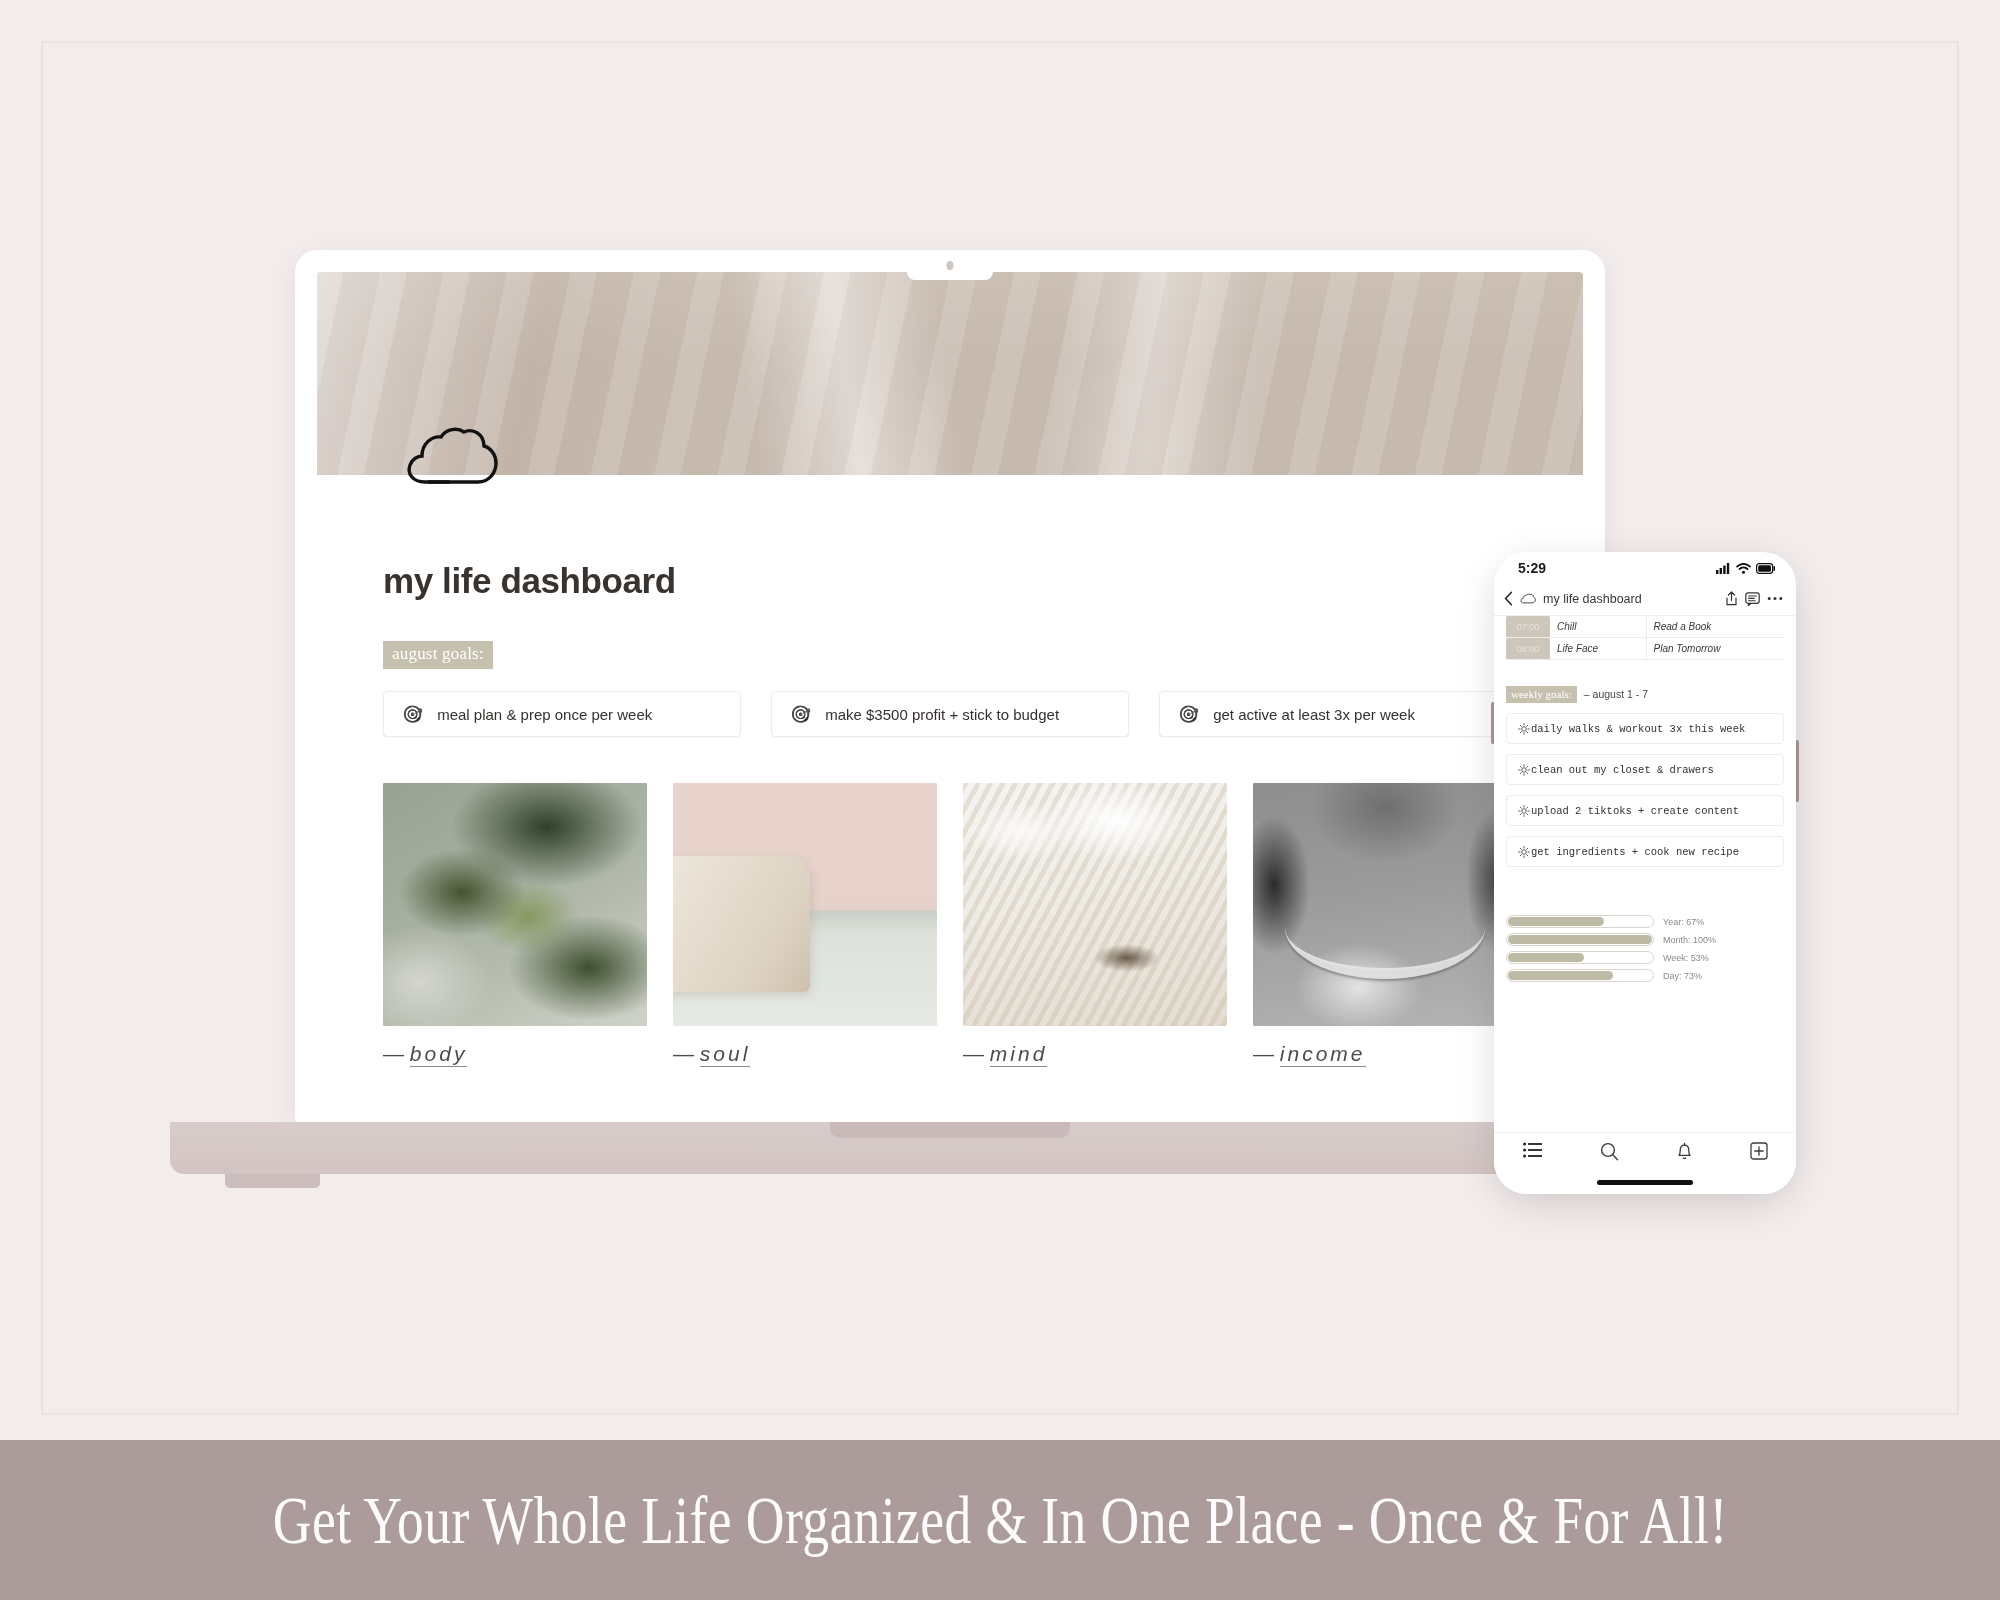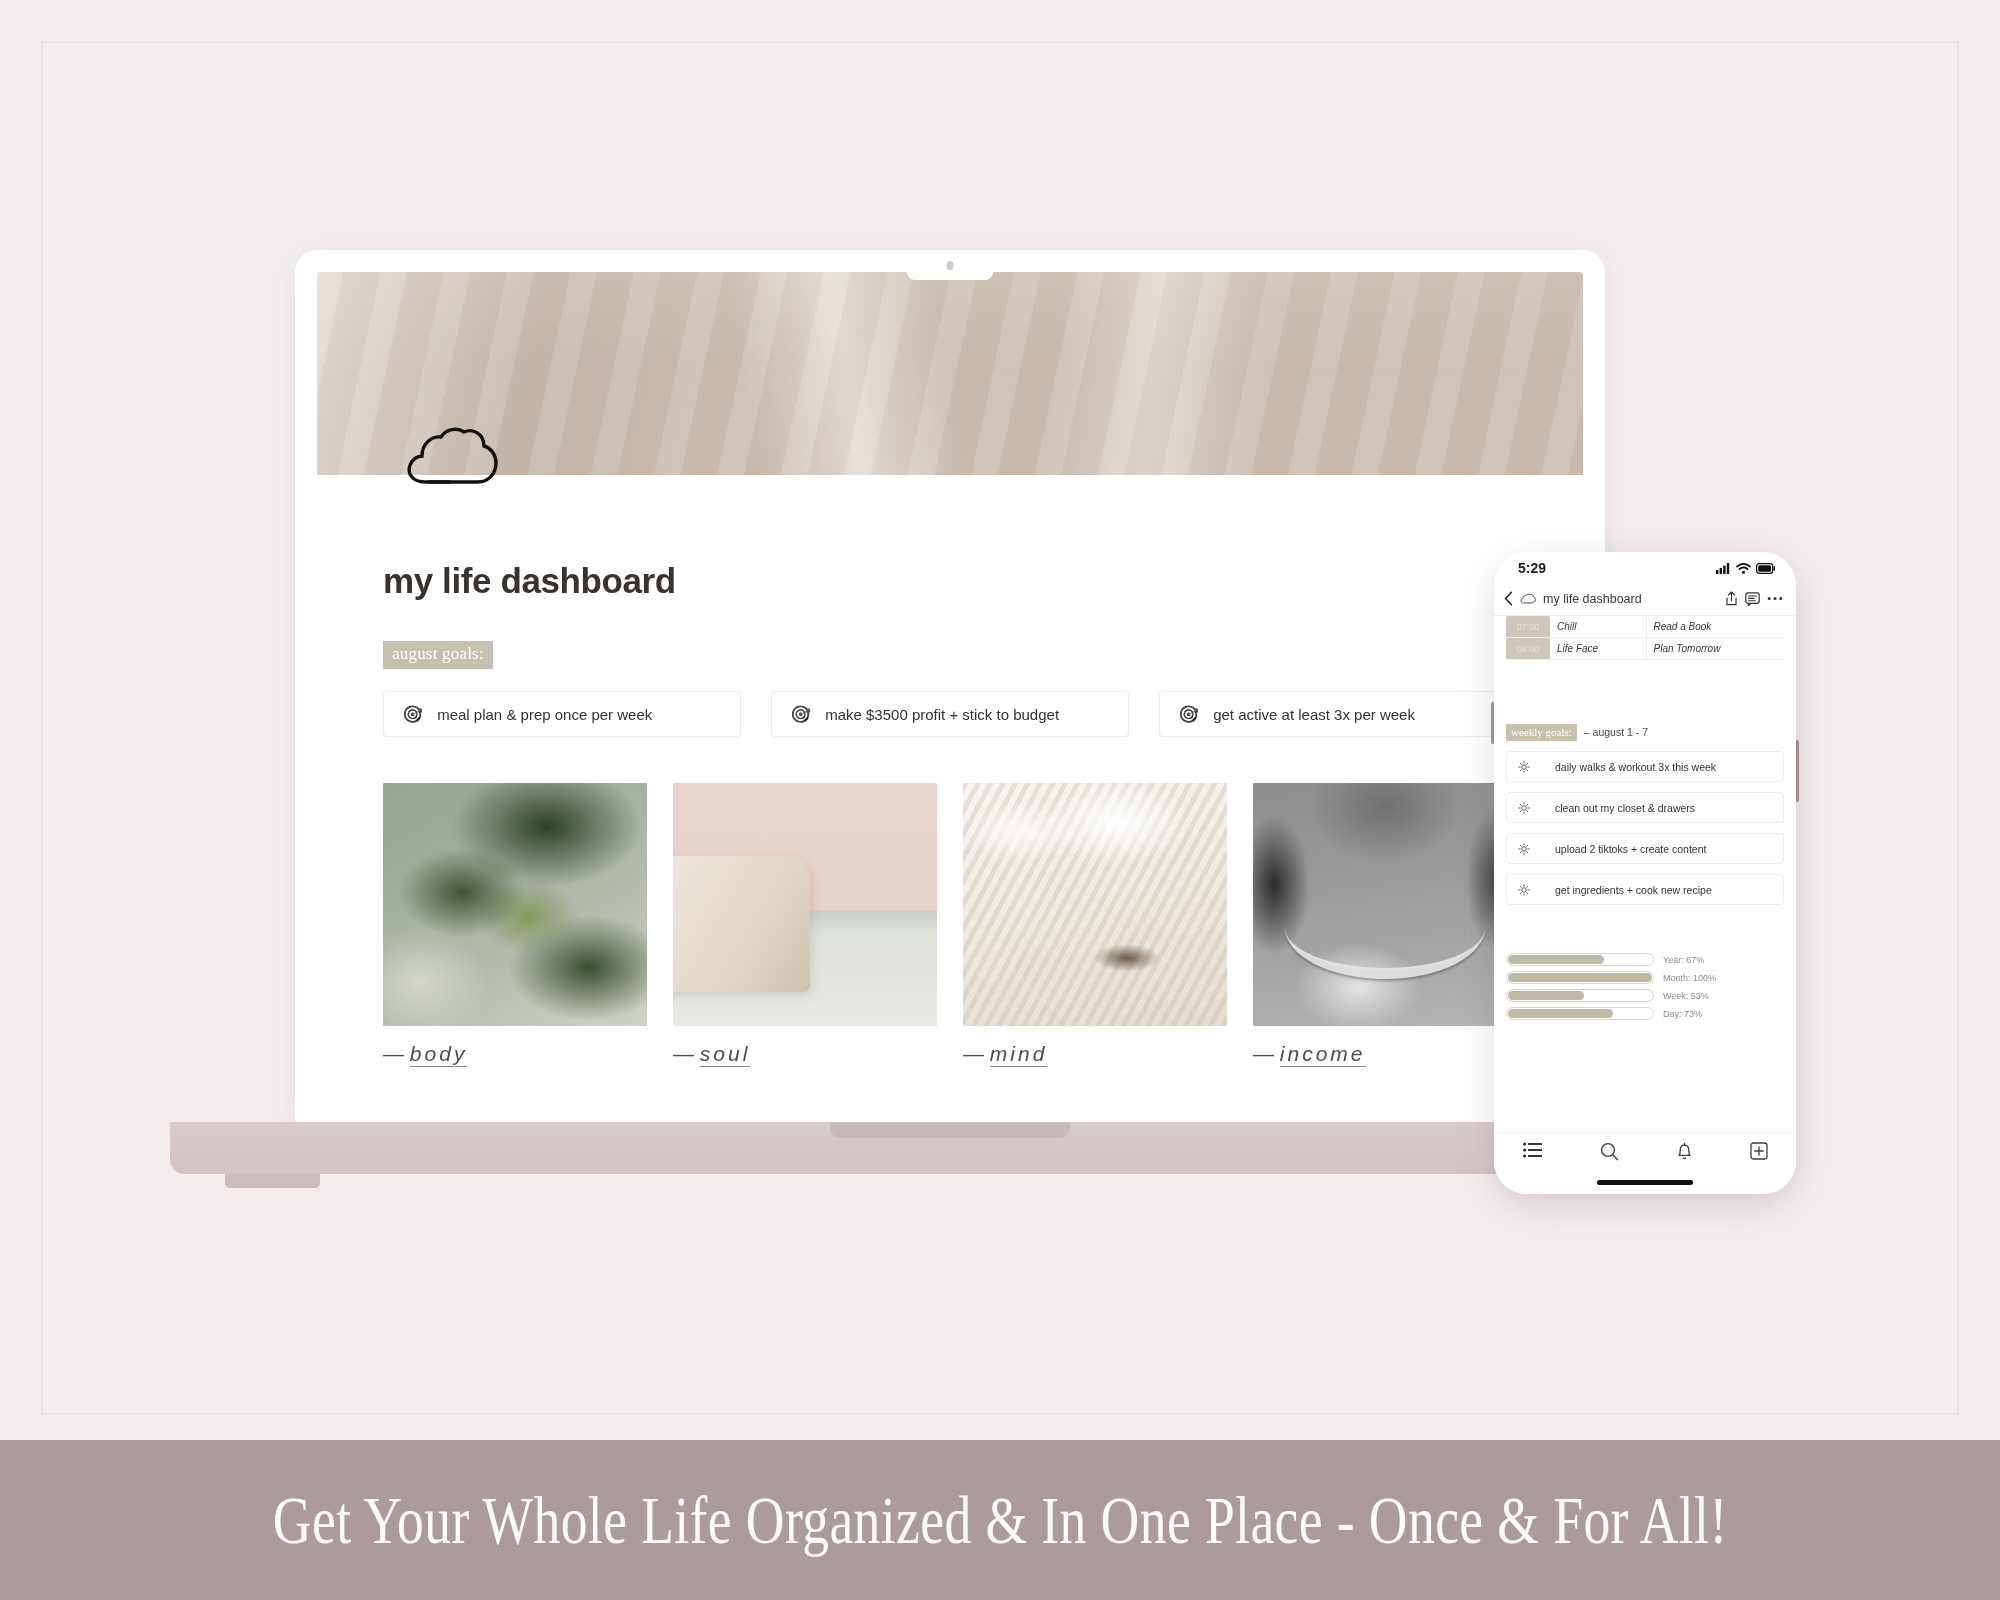--- a/index.html
+++ b/index.html
@@ -308,32 +308,33 @@
   .row-clip { height: 18px; overflow: hidden; }
 
   .ph-badge {
     display: inline-block;
     background: #c5c1ae;
     color: #fff;
     font-family: "Liberation Serif", serif;
     font-size: 11px;
     padding: 2px 5px 3px;
   }
-  .ph-badge-row { margin-top: 64px; display: flex; align-items: baseline; gap: 7px; }
+  .ph-badge-row { margin-top: 26px; display: flex; align-items: baseline; gap: 7px; }
   .ph-badge-sub { font-size: 10.5px; color: #4b4643; }
 
   .ph-goal {
     margin-top: 10px;
     border: 1px solid #eeecec;
     border-radius: 4px;
     height: 31px;
     display: flex;
     align-items: center;
-    gap: 25px;
+    gap: 1px;
     padding: 0 11px;
+    font-family: Liberation Mono, monospace;
   }
   .ph-goal .txt { font-size: 10.5px; color: #35312e; white-space: nowrap; }
 
   .prog-list { margin-top: 48px; }
   .prog-row { display: flex; align-items: center; gap: 9px; margin-bottom: 5px; }
   .prog-track {
     width: 148px; height: 13px;
     border: 1px solid #d9d5cb;
     border-radius: 7px;
     background: #fff;

